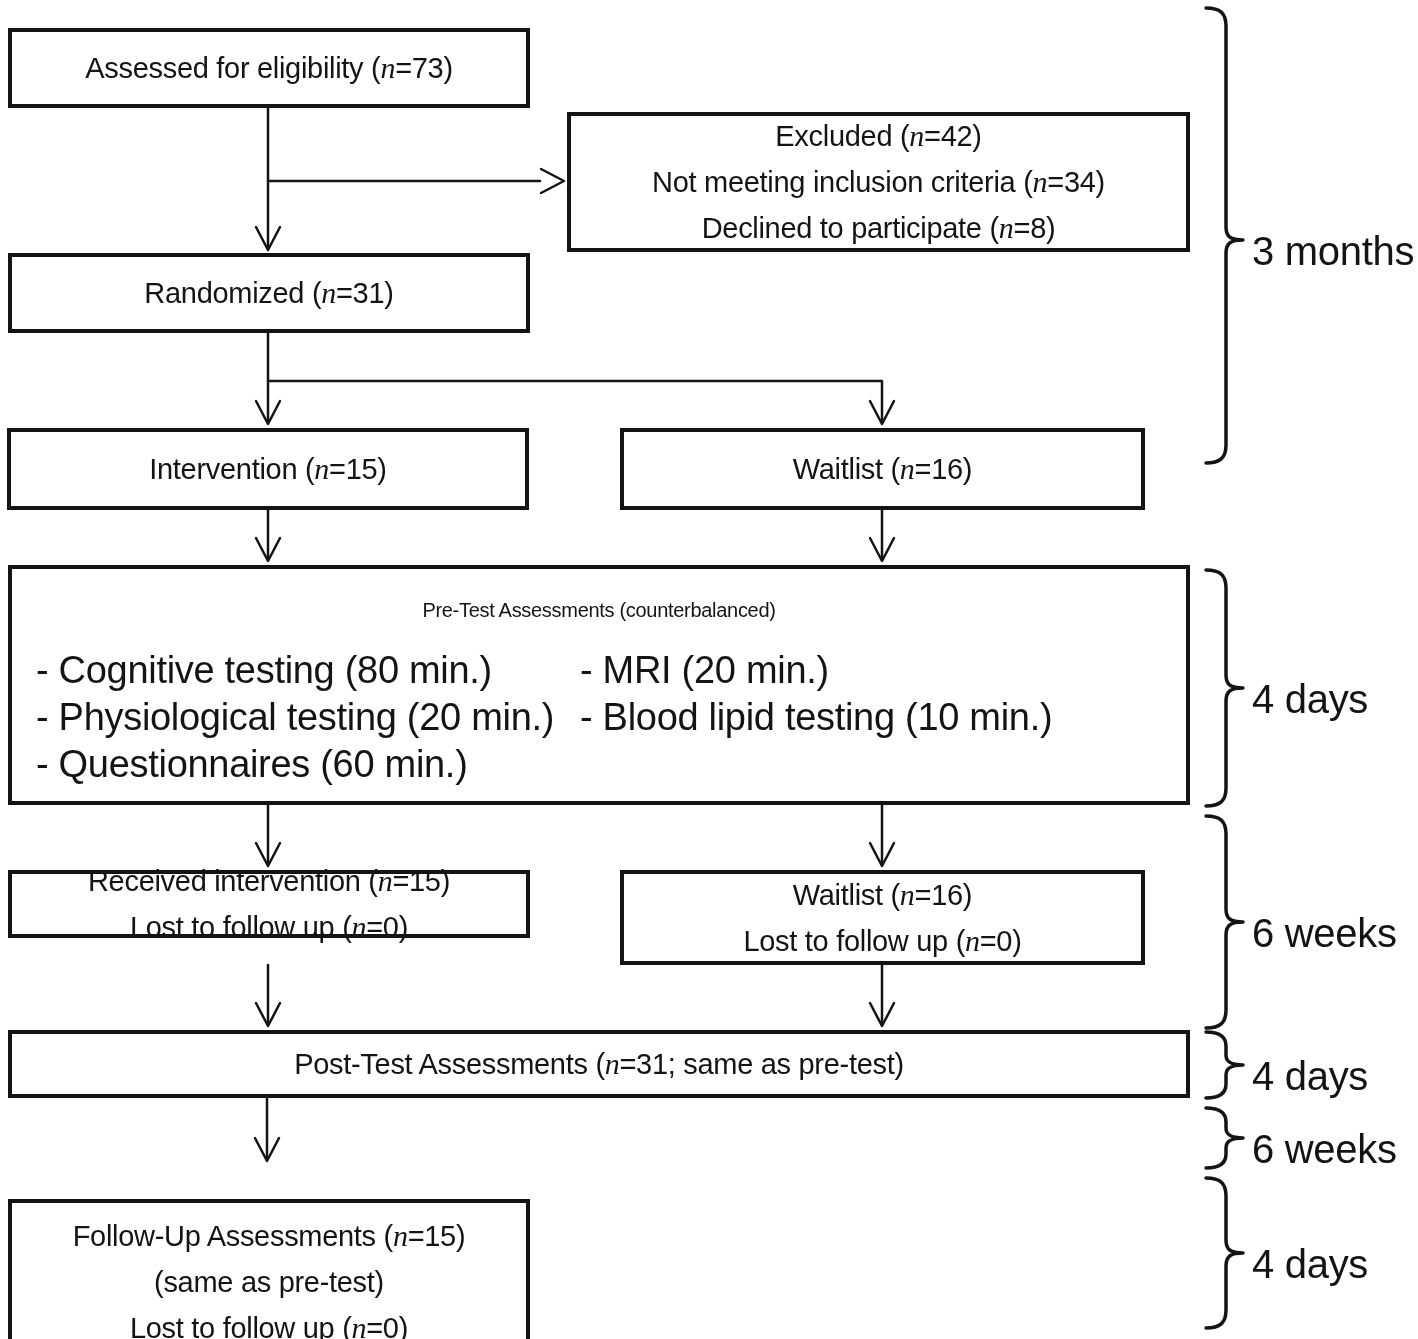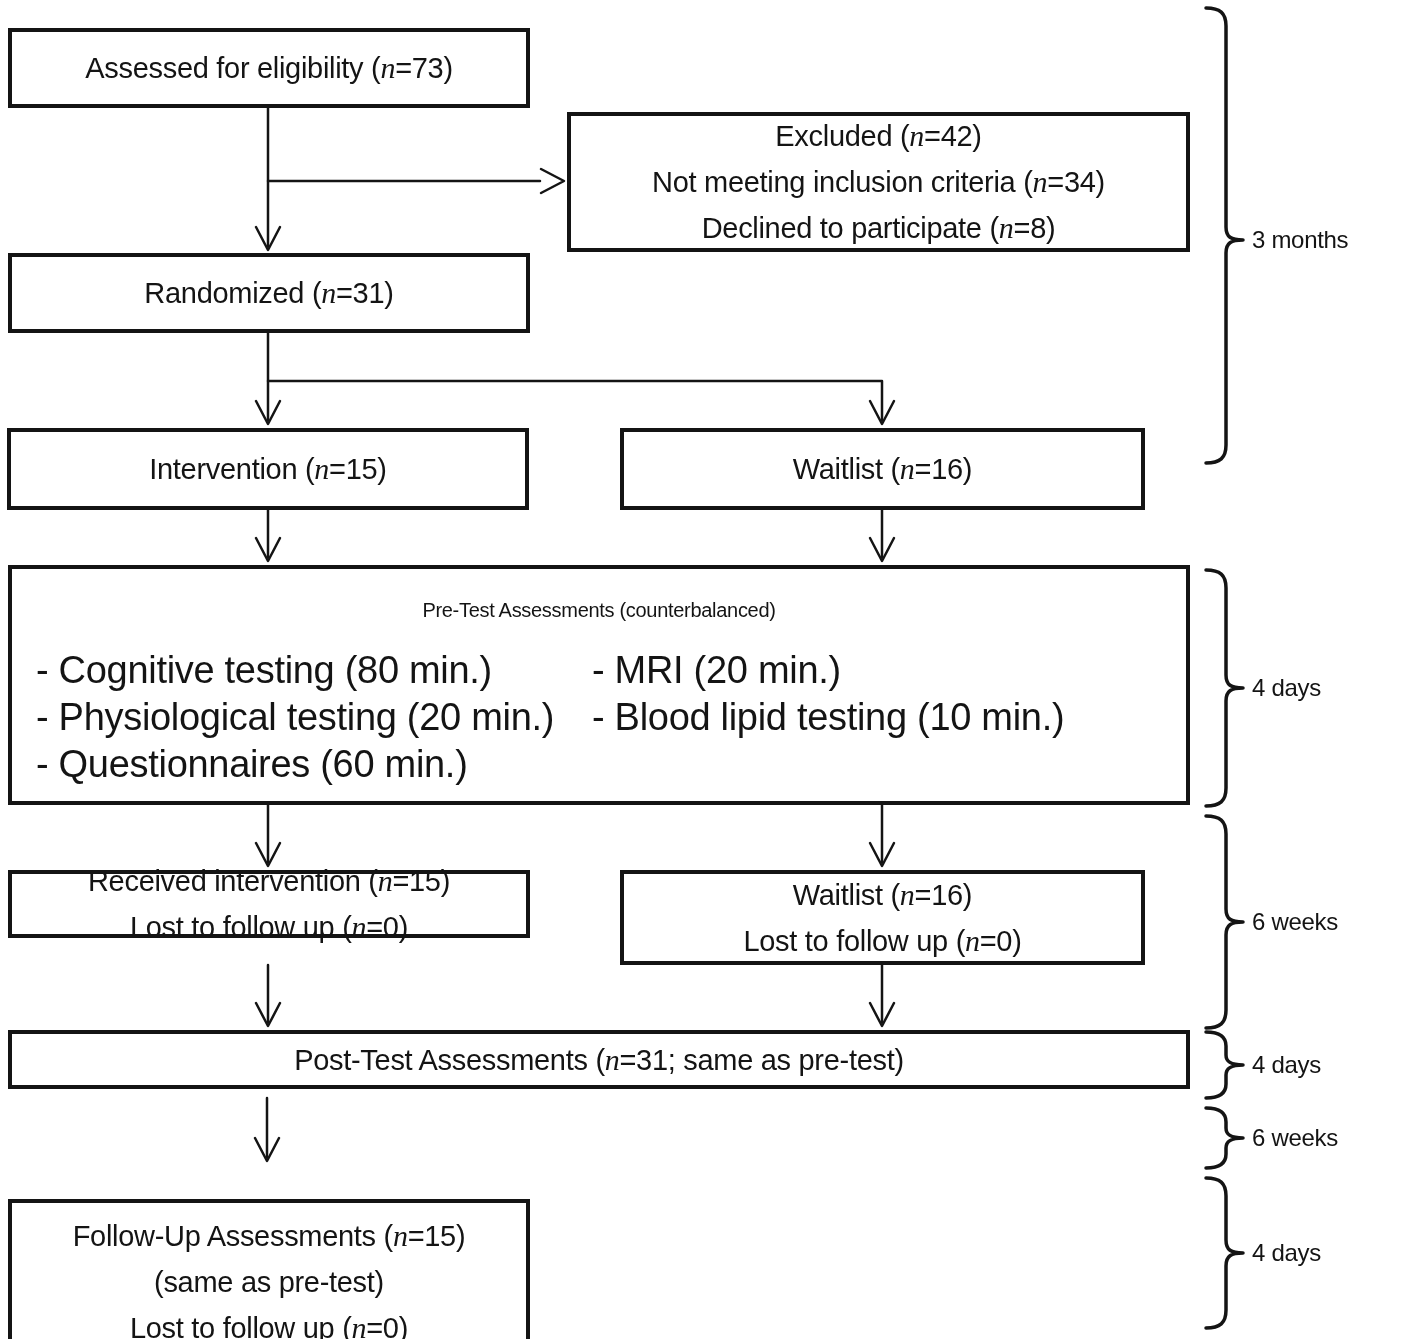--- a/index.html
+++ b/index.html
@@ -46,52 +46,53 @@
   .line { white-space: nowrap; }
   
   .box-assessed   { left: 8px;   top: 28px;   width: 522px;  height: 80px;  }
   .box-excluded   { left: 567px; top: 112px;  width: 623px;  height: 140px; }
   .box-randomized { left: 8px;   top: 253px;  width: 522px;  height: 80px;  }
   .box-intervention { left: 7px; top: 428px;  width: 522px;  height: 82px;  }
   .box-waitlist   { left: 620px; top: 428px;  width: 525px;  height: 82px;  }
   .box-pretest    { left: 8px;   top: 565px;  width: 1182px; height: 240px; display: block; }
   .box-received   { left: 8px;   top: 870px;  width: 522px;  height: 68px;  }
   .box-waitlist2  { left: 620px; top: 870px;  width: 525px;  height: 95px;  }
-  .box-posttest   { left: 8px;   top: 1030px; width: 1182px; height: 59px;  }
+  .box-posttest   { left: 8px;   top: 1030px; width: 1182px; height: 68px;  }
   .box-followup   { left: 8px;   top: 1165px; width: 522px;  height: 165px; margin-top: 34px; }
   
   .pretest-title {
     position: absolute;
     left: 0; right: 0;
     top: 18px;
     text-align: center;
     font-size: 20px;
     line-height: 46px;
     white-space: nowrap;
   }
   .pretest-col {
     position: absolute;
     top: 78px;
     text-align: left;
     font-size: 38px;
     line-height: 47px;
     white-space: nowrap;
   }
   .pretest-col-left  { left: 24px;  }
-  .pretest-col-right { left: 580px; }
+  .pretest-col-right { left: 568px; }
   
   .brace-label {
     position: absolute;
     left: 1252px;
     height: 40px;
     line-height: 40px;
-    font-size: 24px;
+    font-size: 40px;
     letter-spacing: -0.3px;
     white-space: nowrap;
     color: #141414;
+    margin-top: 11px;
   }
   .label-1 { top: 220px;  }
   .label-2 { top: 668px;  }
   .label-3 { top: 902px;  }
   .label-4 { top: 1045px; }
   .label-5 { top: 1118px; }
   .label-6 { top: 1233px; }
 </style>
 </head>
 <body>

